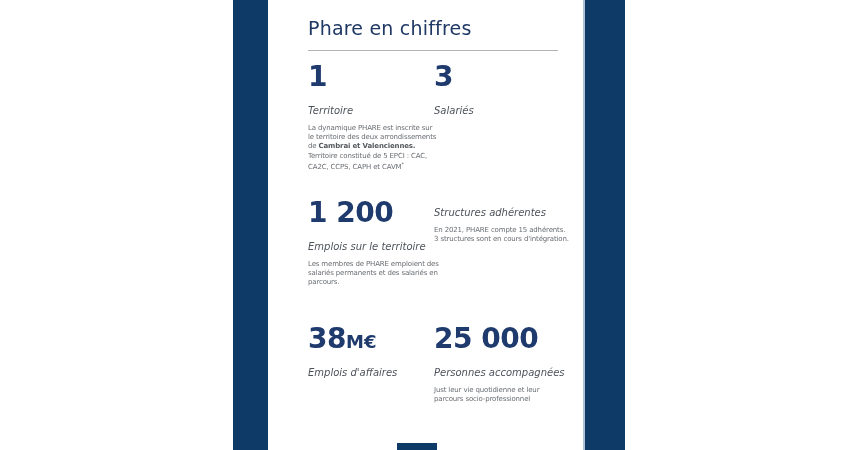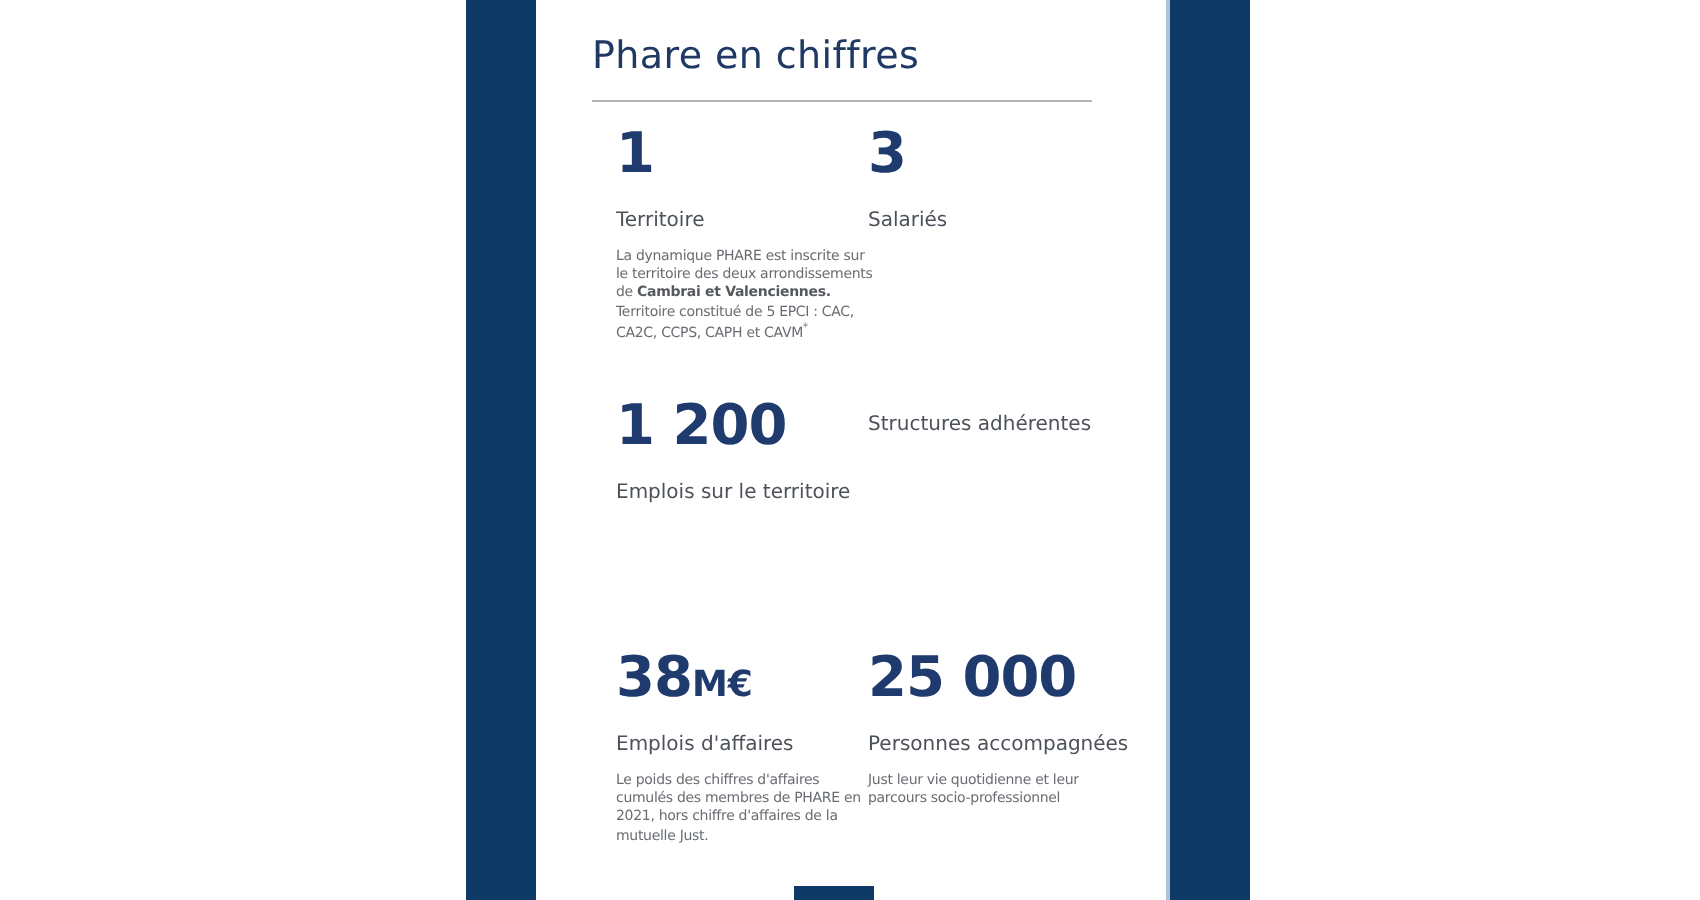--- a/index.html
+++ b/index.html
@@ -27,21 +27,21 @@
     box-sizing: border-box;
   }
   .bottom-accent {
     position: absolute;
     left: 397px; top: 443px;
     width: 40px; height: 7px;
     background: #0d3a66;
   }
   .page-header {
     position: absolute;
-    left: 296px; top: 16px;
+    left: 308px; top: 16px;
     width: 260px;
   }
   .page-title {
     font-size: 19px;
     color: #1f3864;
     letter-spacing: 0.2px;
     line-height: 1.3;
   }
   .title-divider {
     margin-top: 9px;
@@ -69,20 +69,21 @@
     font-size: 18px;
     font-weight: bold;
     letter-spacing: 0;
   }
   .stat-label {
     margin-top: 10px;
     font-size: 10px;
     color: #4d525a;
     white-space: nowrap;
     line-height: 1.3;
+    font-style: italic;
   }
   .stat-body {
     margin-top: 7px;
     font-size: 7px;
     letter-spacing: -0.15px;
     line-height: 1.35;
     color: #696d72;
     width: 132px;
   }
   .col2 .stat-body { width: 135px; }
@@ -110,30 +111,31 @@
   </div>
 
   <div class="stat-block col2">
     <div class="stat-number"><span>3</span><span class="unit"></span></div>
     <div class="stat-label">Salariés</div>
   </div>
 
   <div class="stat-block col1">
     <div class="stat-number"><span>1 200</span><span class="unit"></span></div>
     <div class="stat-label">Emplois sur le territoire</div>
+    <div class="stat-body">Les membres de PHARE emploient des salariés permanents et des salariés en parcours.</div>
   </div>
 
   <div class="stat-block col2">
     <div class="stat-label">Structures adhérentes</div>
+    <div class="stat-body">En 2021, PHARE compte 15 adhérents. 3 structures sont en cours d'intégration.</div>
   </div>
 
   <div class="stat-block col1">
     <div class="stat-number"><span>38</span><span class="unit">M€</span></div>
     <div class="stat-label">Emplois d'affaires</div>
-    <div class="stat-body">Le poids des chiffres d'affaires cumulés des membres de PHARE en 2021, hors chiffre d'affaires de la mutuelle Just.</div>
   </div>
 
   <div class="stat-block col2">
     <div class="stat-number"><span>25 000</span><span class="unit"></span></div>
     <div class="stat-label">Personnes accompagnées</div>
     <div class="stat-body">Just leur vie quotidienne et leur parcours socio-professionnel</div>
   </div>
 
 </div>
 

